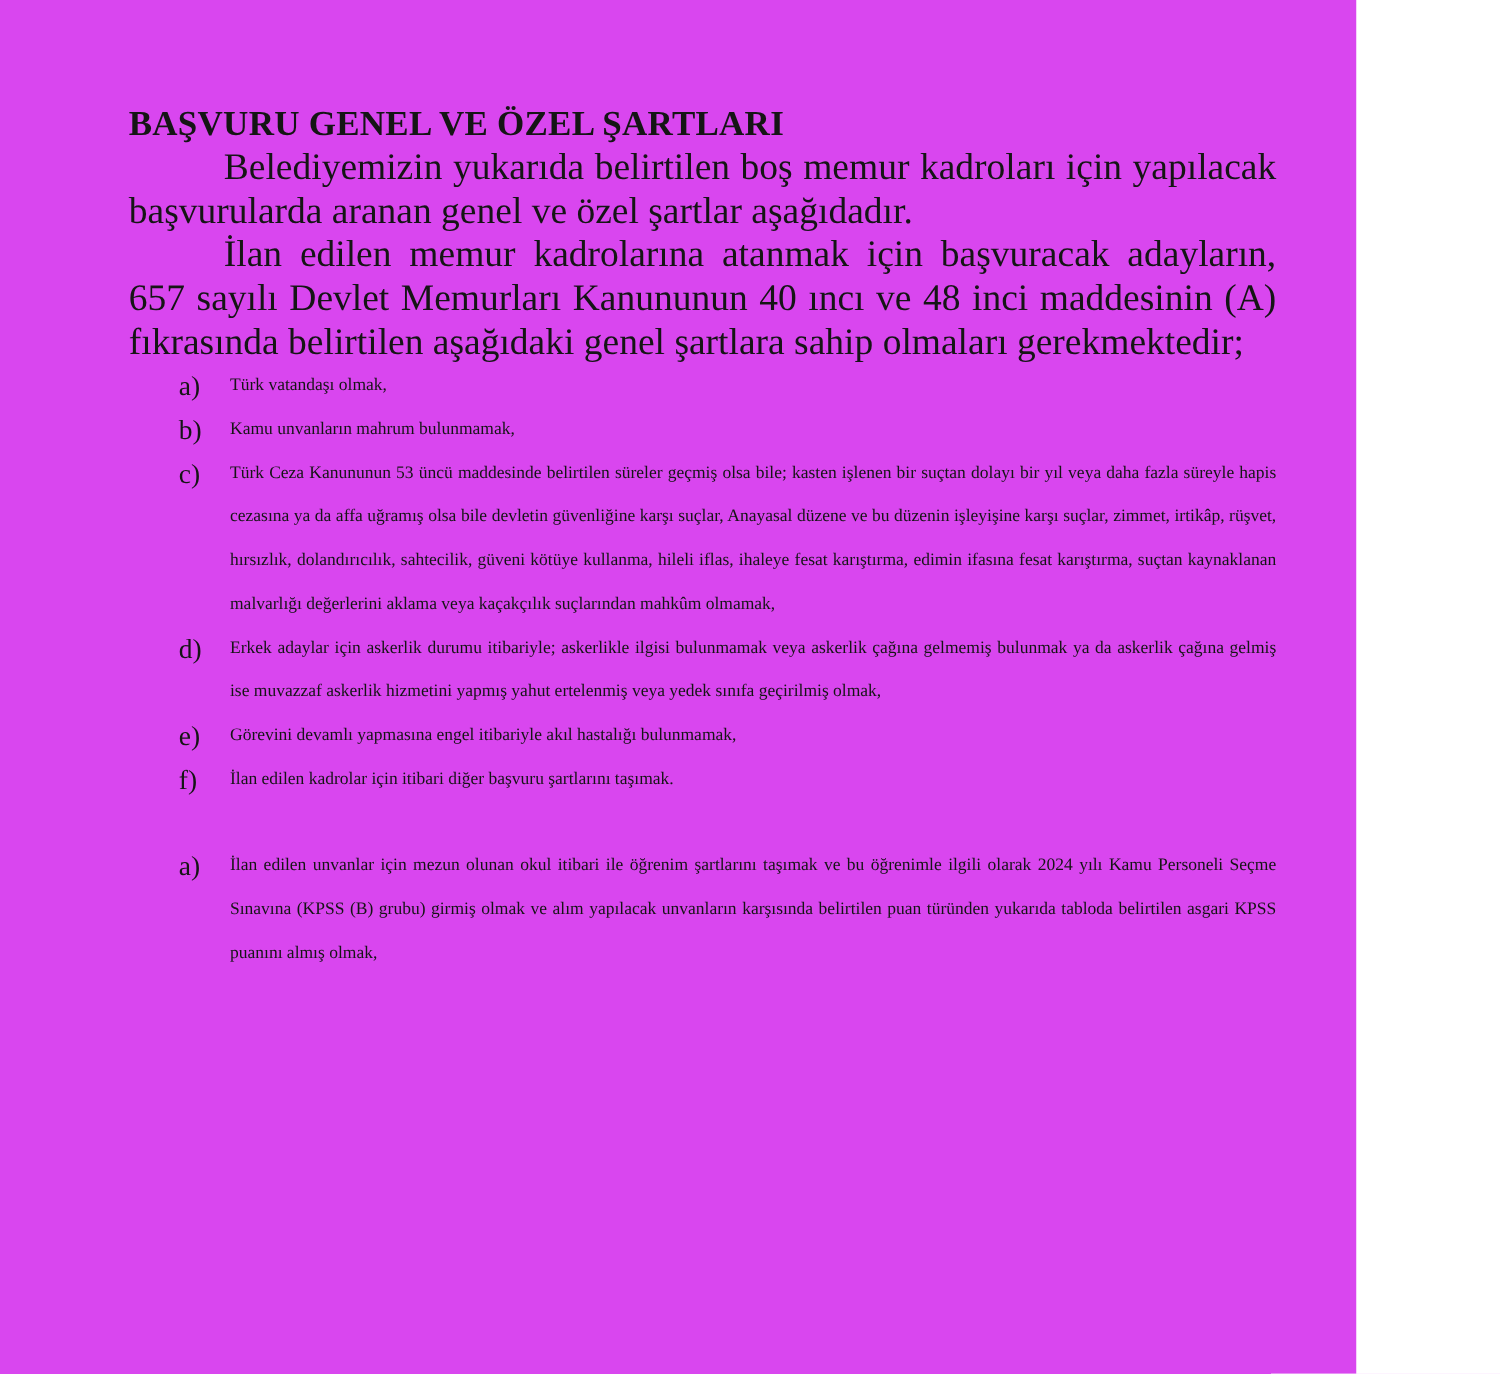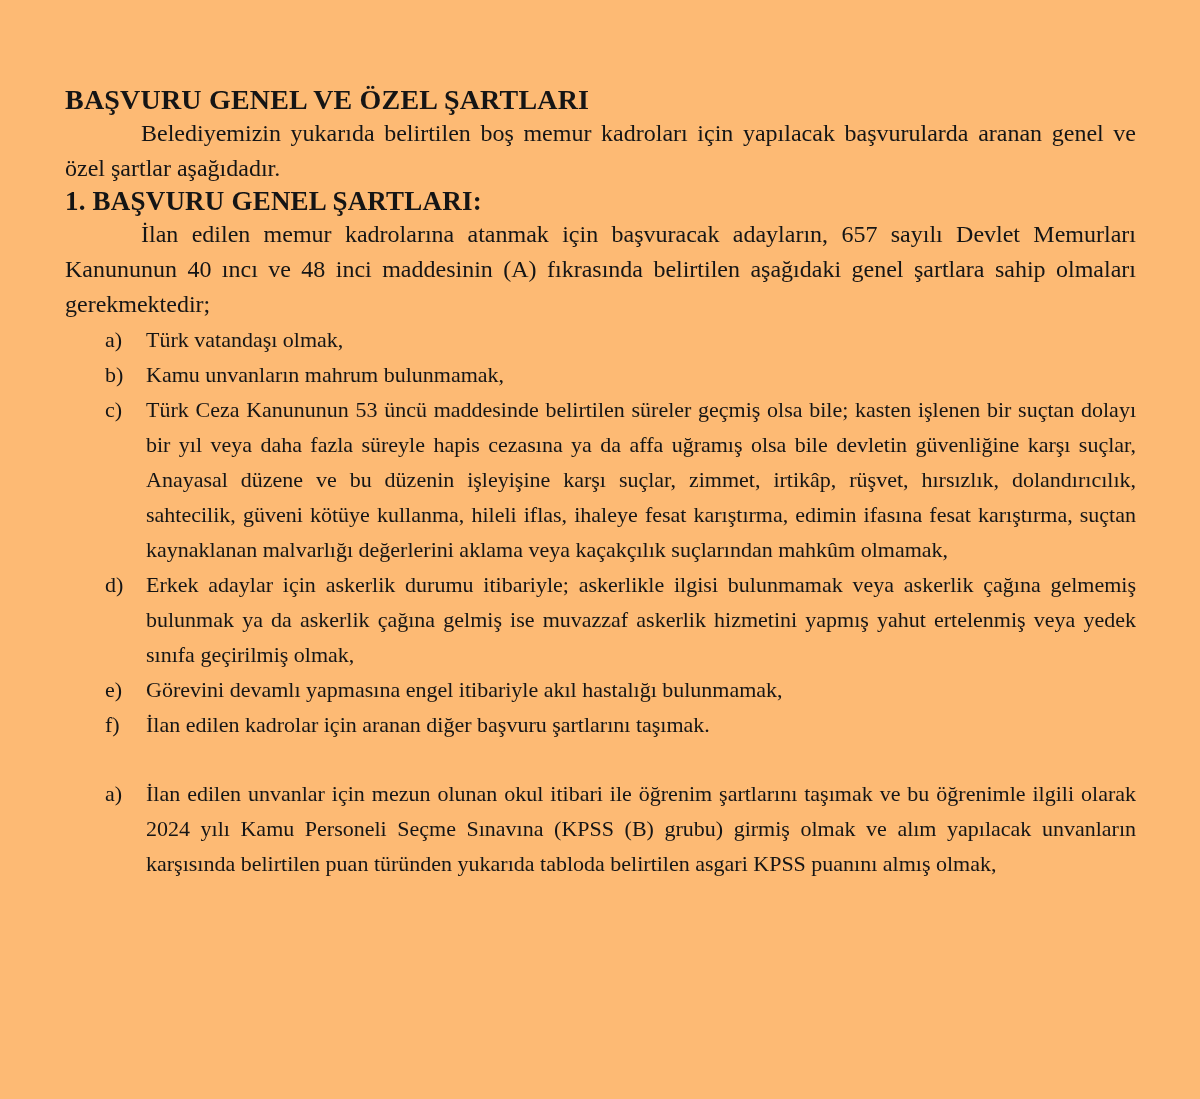--- a/index.html
+++ b/index.html
@@ -9,36 +9,36 @@
   }
   body {
     width: 1200px;
     height: 1099px;
     overflow: hidden;
     font-family: "Liberation Serif", "DejaVu Serif", serif;
     color: #151515;
   }
   .page {
     box-sizing: border-box;
-    width: 1200px;
+    width: 1085px;
     min-height: 1099px;
-    padding: 84px 64px 20px 65px;
-    background: #fdba74;
+    padding: 84px 64px 20px 103px;
+    background: #d946ef;
   }
   h1.doc-title {
     margin: 0;
     font-size: 28px;
     line-height: 1.15;
     font-weight: bold;
     letter-spacing: 0.2px;
   }
   p.para {
     margin: 0;
     text-align: justify;
-    font-size: 24px;
+    font-size: 30px;
     line-height: 35px;
     text-indent: 76px;
   }
   .intro { margin-top: 32px; }
   h2.section-heading {
     margin: 0;
     font-size: 27px;
     line-height: 1.15;
     font-weight: bold;
     letter-spacing: 0.2px;
@@ -56,34 +56,33 @@
     align-items: flex-start;
   }
   .li .lbl {
     flex: 0 0 41px;
     font-size: 22px;
     line-height: 35px;
   }
   .li .txt {
     flex: 1 1 auto;
     text-align: justify;
-    font-size: 22px;
+    font-size: 14px;
     line-height: 35px;
   }
 </style>
 </head>
 <body>
 
 <div class="page">
 
   <h1 class="doc-title">BAŞVURU GENEL VE ÖZEL ŞARTLARI</h1>
 
   <p class="para intro">Belediyemizin yukarıda belirtilen boş memur kadroları için yapılacak başvurularda aranan genel ve özel şartlar aşağıdadır.</p>
 
-  <h2 class="section-heading h-sec1">1. BAŞVURU GENEL ŞARTLARI:</h2>
 
   <p class="para lead">İlan edilen memur kadrolarına atanmak için başvuracak adayların, 657 sayılı Devlet Memurları Kanununun 40 ıncı ve 48 inci maddesinin (A) fıkrasında belirtilen aşağıdaki genel şartlara sahip olmaları gerekmektedir;</p>
 
   <div class="list">
     <div class="li">
       <span class="lbl">a)</span>
       <div class="txt">Türk vatandaşı olmak,</div>
     </div>
     <div class="li">
       <span class="lbl">b)</span>
@@ -96,21 +95,21 @@
     <div class="li">
       <span class="lbl">d)</span>
       <div class="txt">Erkek adaylar için askerlik durumu itibariyle; askerlikle ilgisi bulunmamak veya askerlik çağına gelmemiş bulunmak ya da askerlik çağına gelmiş ise muvazzaf askerlik hizmetini yapmış yahut ertelenmiş veya yedek sınıfa geçirilmiş olmak,</div>
     </div>
     <div class="li">
       <span class="lbl">e)</span>
       <div class="txt">Görevini devamlı yapmasına engel itibariyle akıl hastalığı bulunmamak,</div>
     </div>
     <div class="li">
       <span class="lbl">f)</span>
-      <div class="txt">İlan edilen kadrolar için aranan diğer başvuru şartlarını taşımak.</div>
+      <div class="txt">İlan edilen kadrolar için itibari diğer başvuru şartlarını taşımak.</div>
     </div>
   </div>
 
 
   <div class="list list-sec2">
     <div class="li">
       <span class="lbl">a)</span>
       <div class="txt">İlan edilen unvanlar için mezun olunan okul itibari ile öğrenim şartlarını taşımak ve bu öğrenimle ilgili olarak 2024 yılı Kamu Personeli Seçme Sınavına (KPSS (B) grubu) girmiş olmak ve alım yapılacak unvanların karşısında belirtilen puan türünden yukarıda tabloda belirtilen asgari KPSS puanını almış olmak,</div>
     </div>
   </div>

